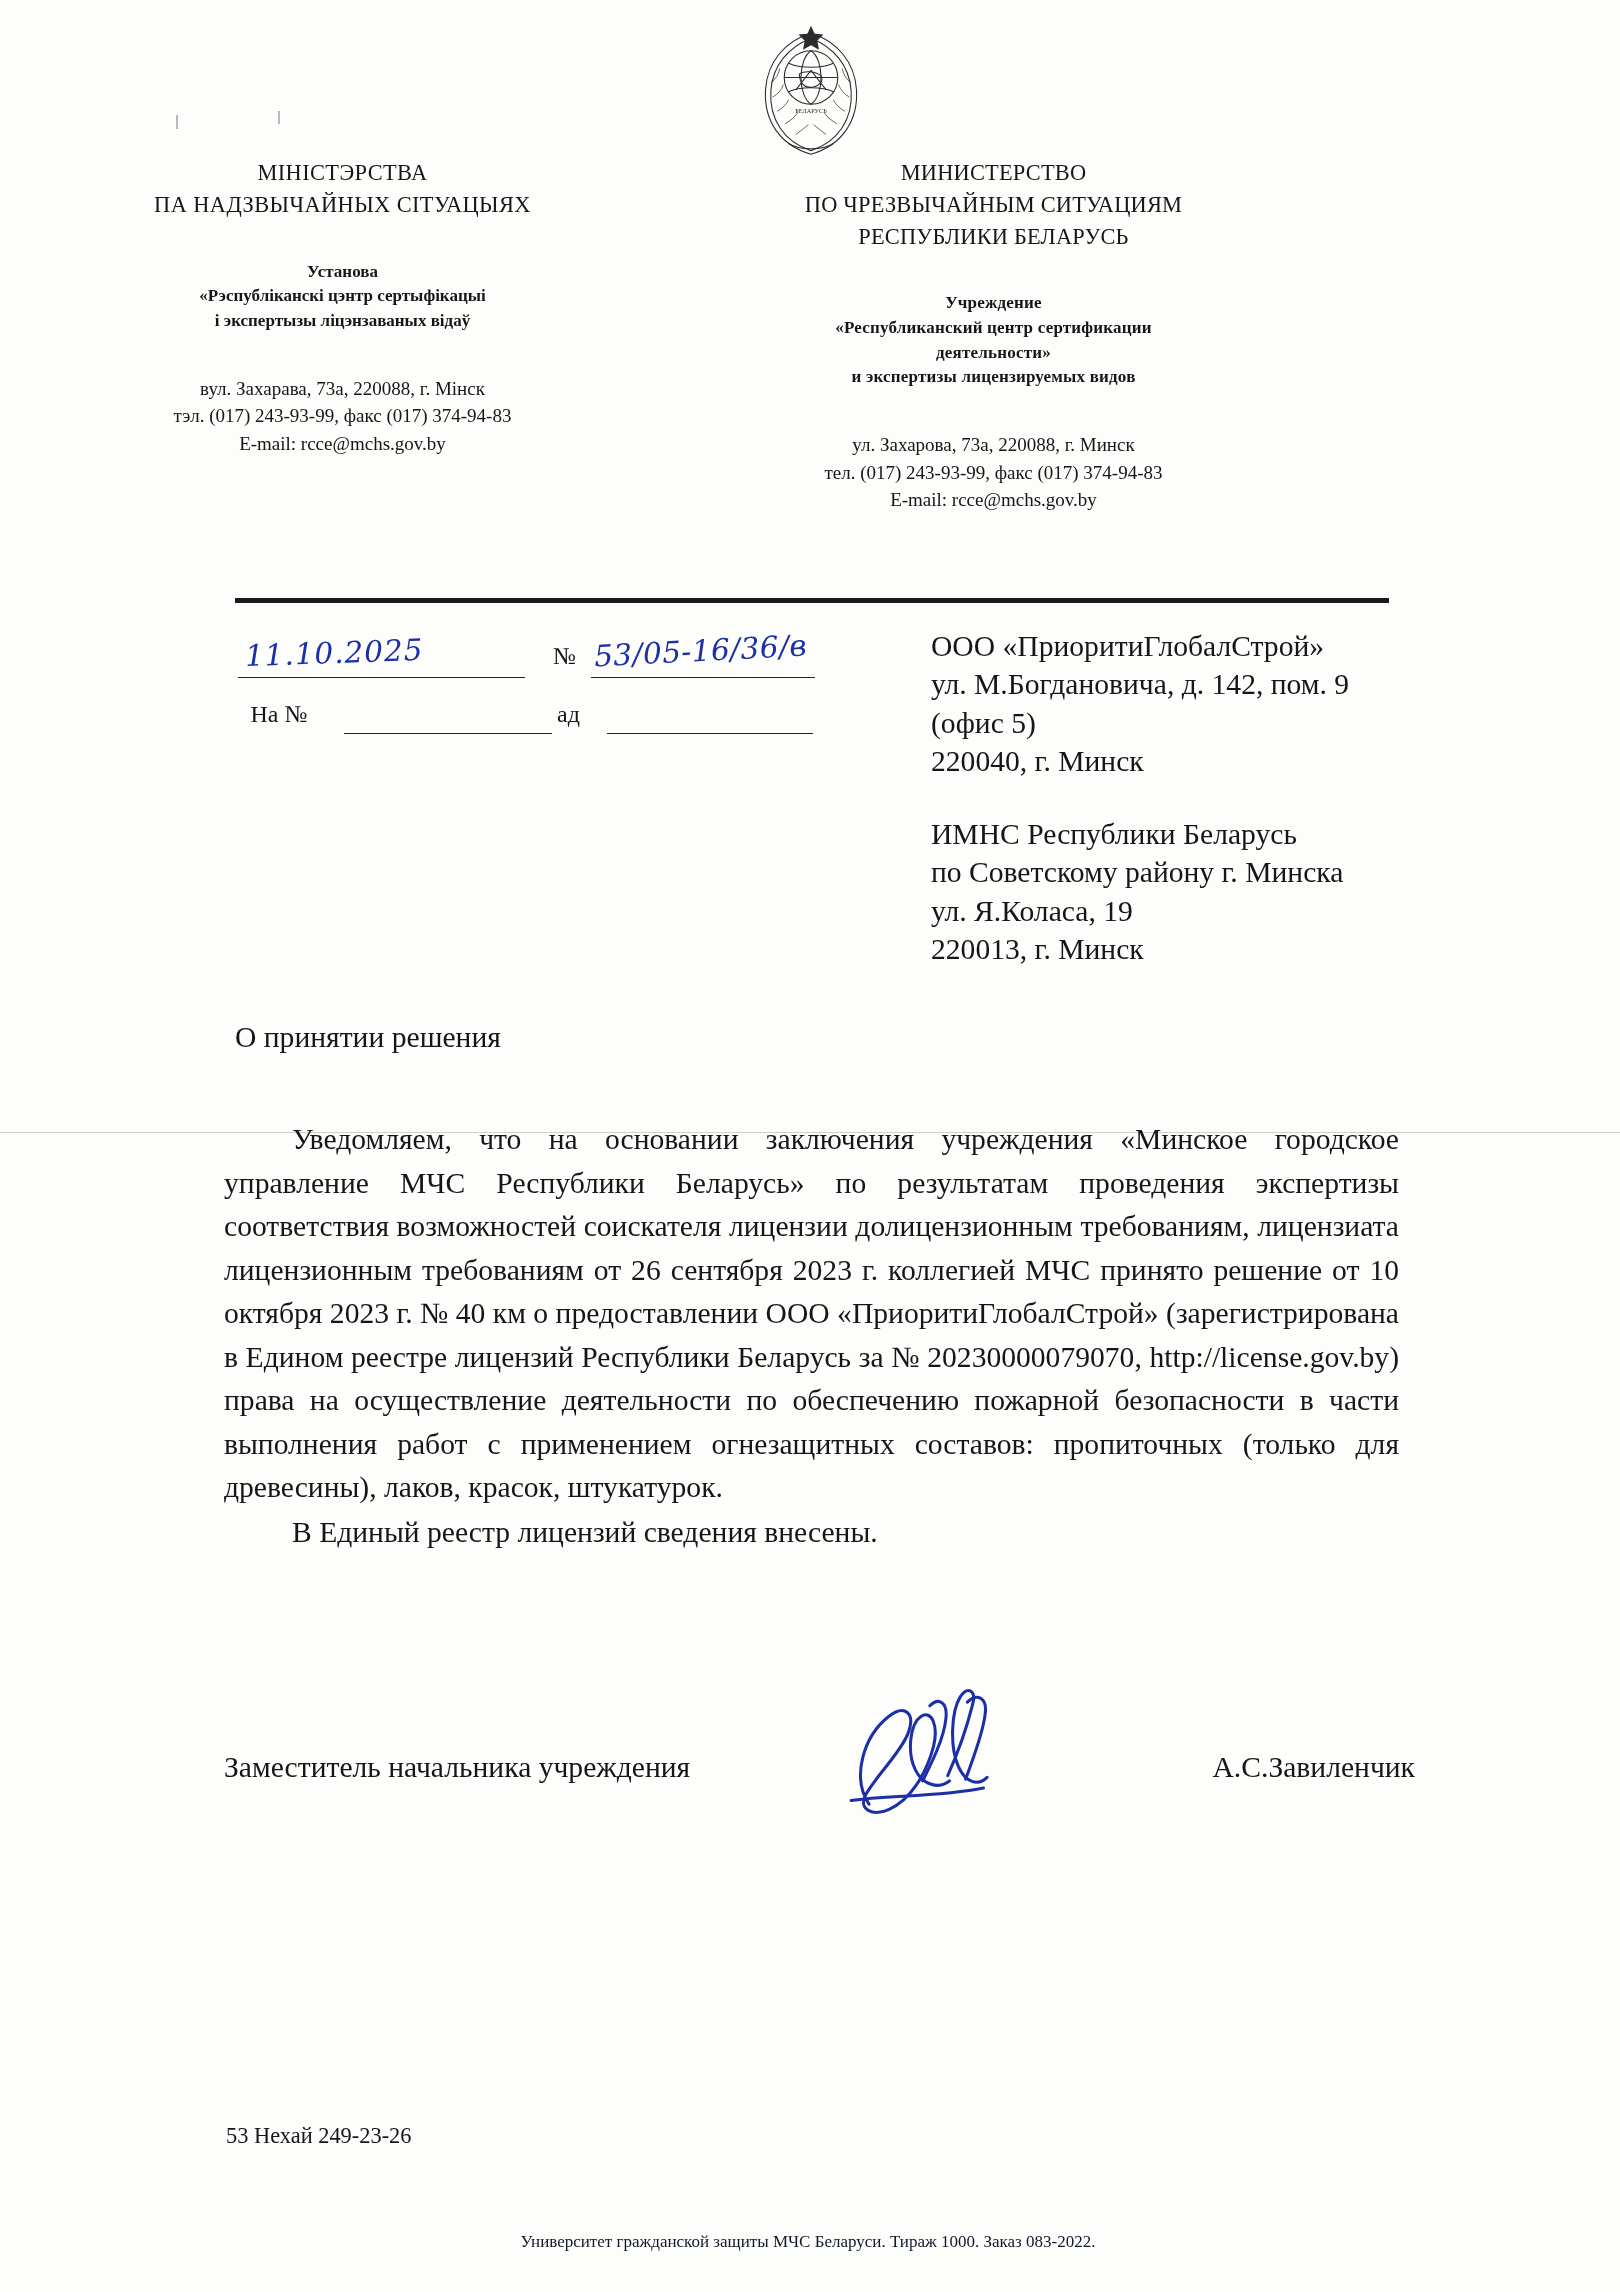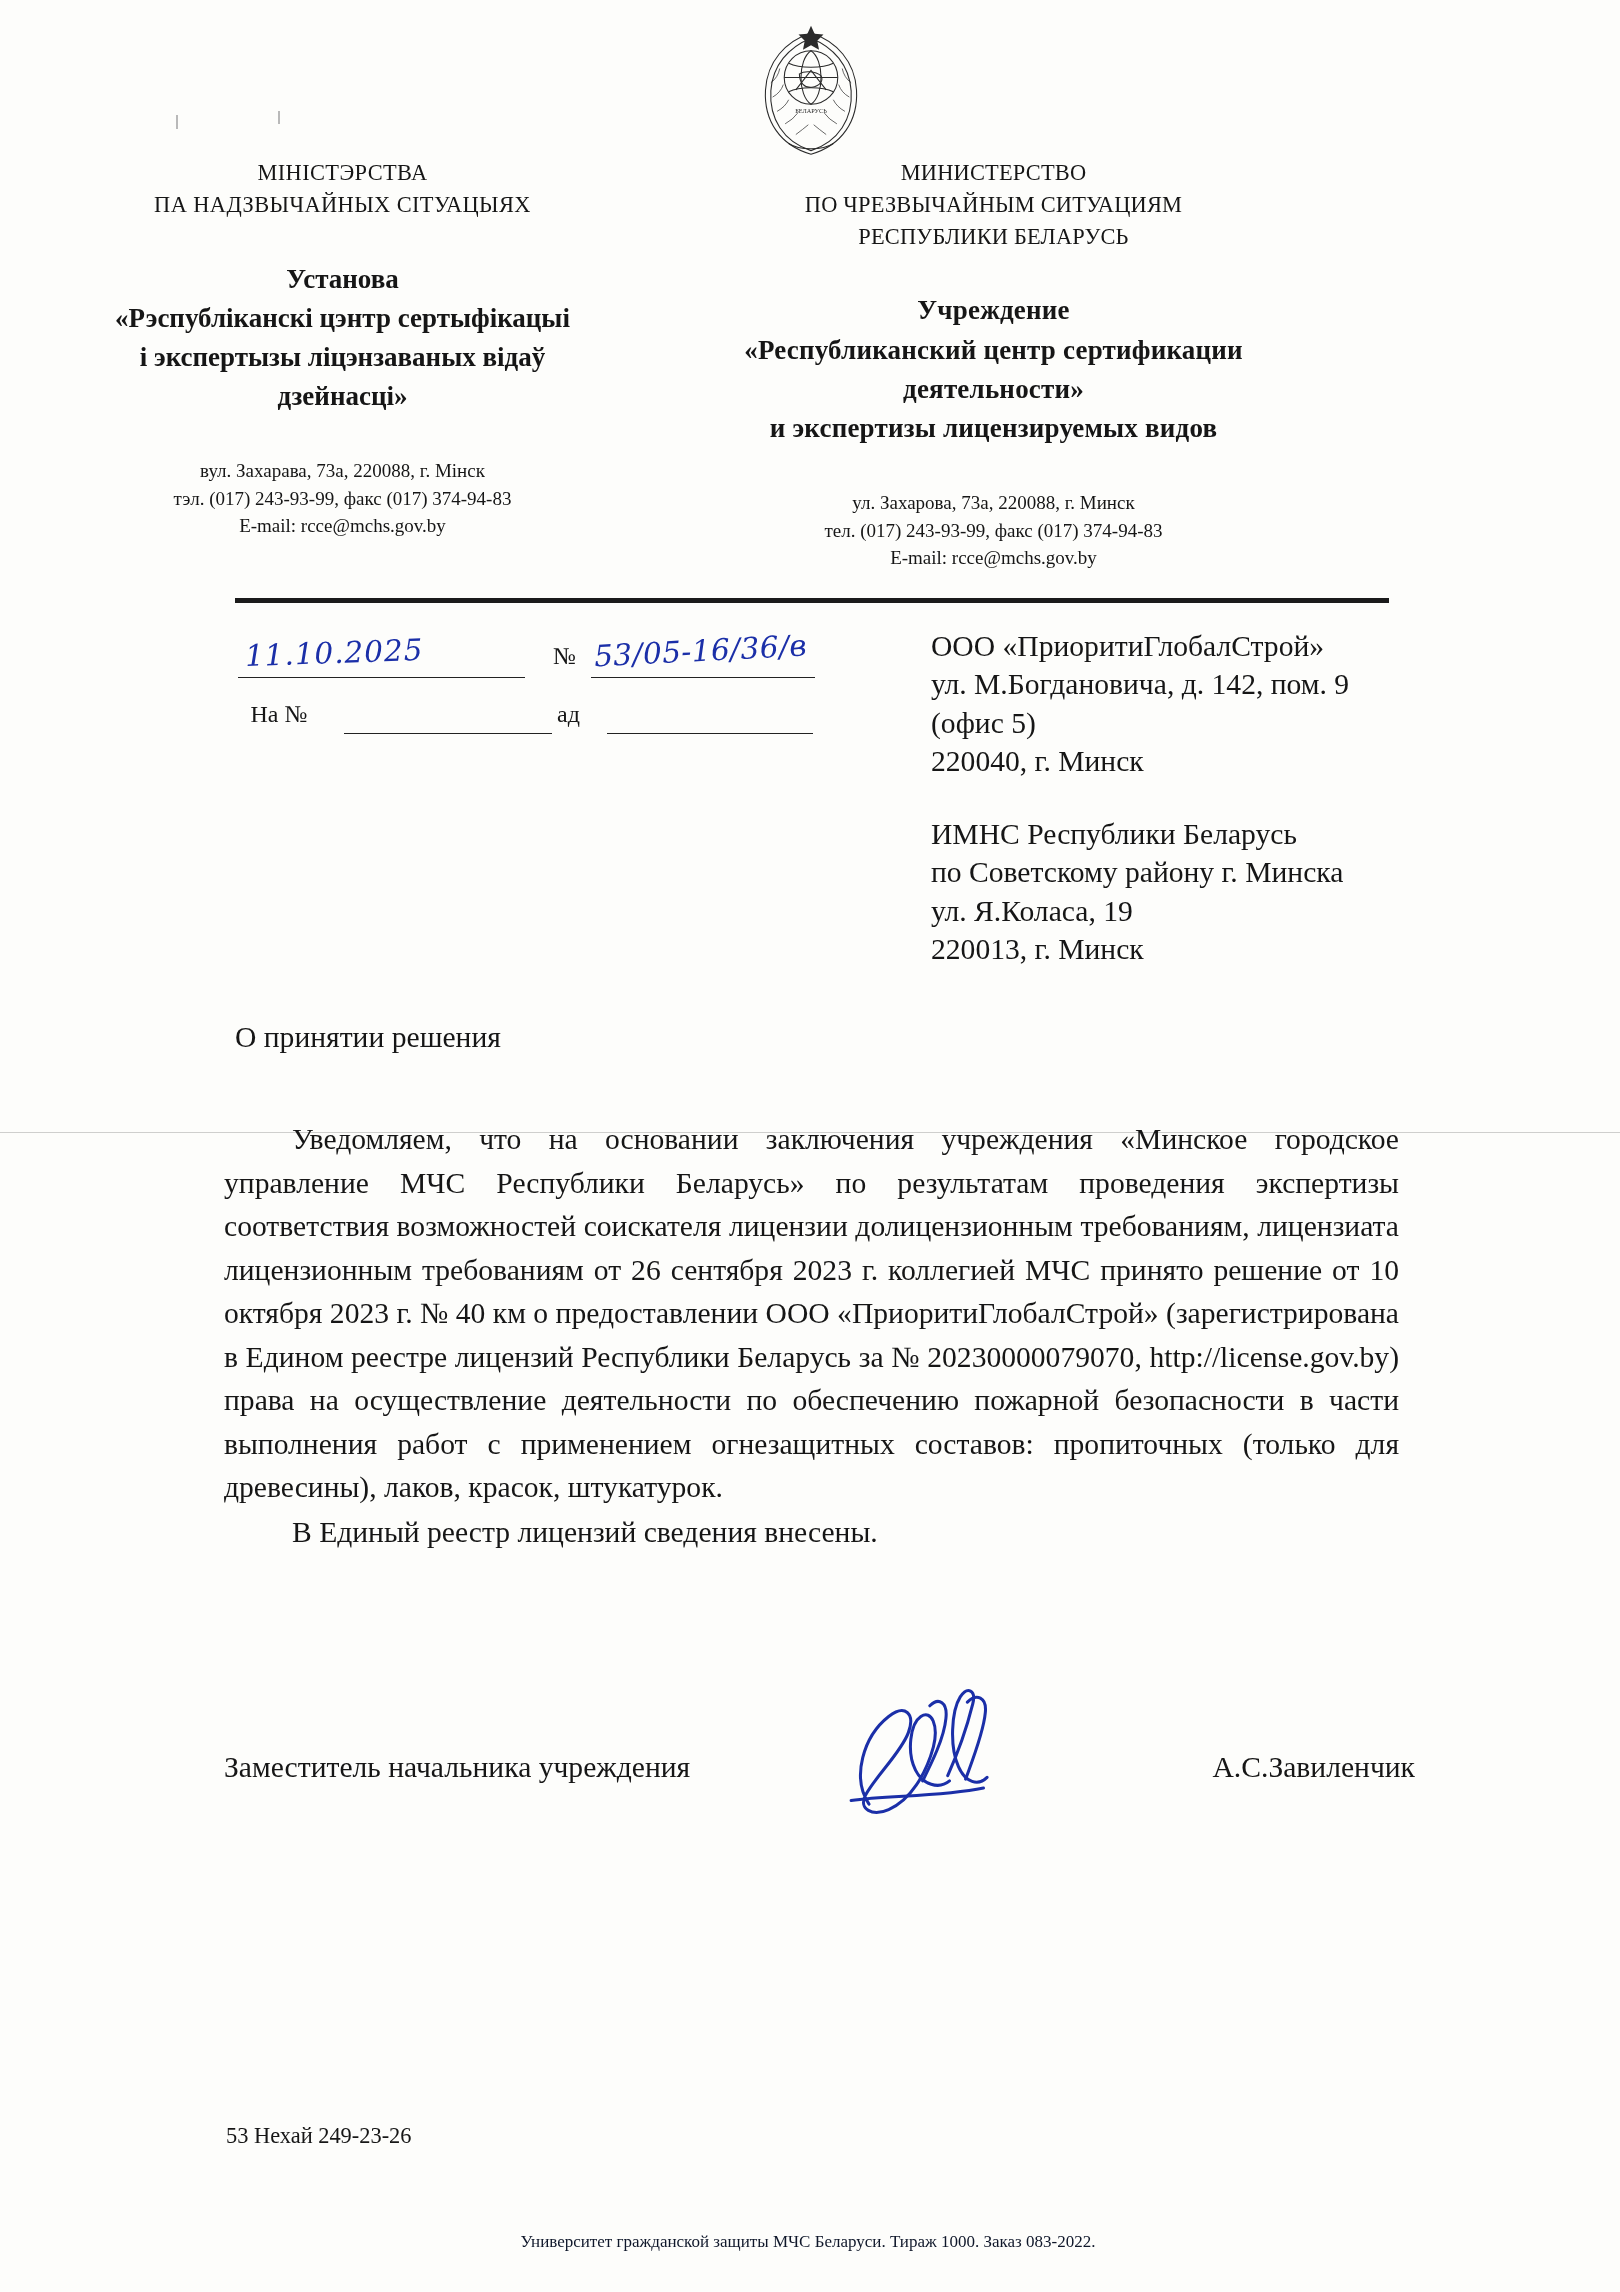--- a/index.html
+++ b/index.html
@@ -49,21 +49,21 @@
     width: 573px;
     text-align: center;
   }
   .lh-ministry {
     font-size: 22.4px;
     line-height: 1.42;
     letter-spacing: 0.4px;
   }
   .lh-org {
     margin-top: 39px;
-    font-size: 27px;
+    font-size: 17px;
     font-weight: bold;
     line-height: 1.45;
   }
   .lh-contacts {
     margin-top: 41px;
     font-size: 19px;
     line-height: 1.45;
   }
   .lh-col.right .lh-ministry,
   .lh-col.right .lh-org { letter-spacing: 0.2px; }
@@ -294,21 +294,20 @@
   <div class="letterhead">
     <div class="lh-col left">
       <div class="lh-ministry">
         <div>МІНІСТЭРСТВА</div>
         <div>ПА НАДЗВЫЧАЙНЫХ СІТУАЦЫЯХ</div>
       </div>
       <div class="lh-org">
         <div>Установа</div>
         <div>«Рэспубліканскі цэнтр сертыфікацыі</div>
         <div>і экспертызы ліцэнзаваных відаў</div>
-        <div>дзейнасці»</div>
       </div>
       <div class="lh-contacts">
         <div>вул. Захарава, 73а, 220088, г. Мінск</div>
         <div>тэл. (017) 243-93-99, факс (017) 374-94-83</div>
         <div>E-mail: rcce@mchs.gov.by</div>
       </div>
     </div>
 
     <div class="lh-col right">
       <div class="lh-ministry">

